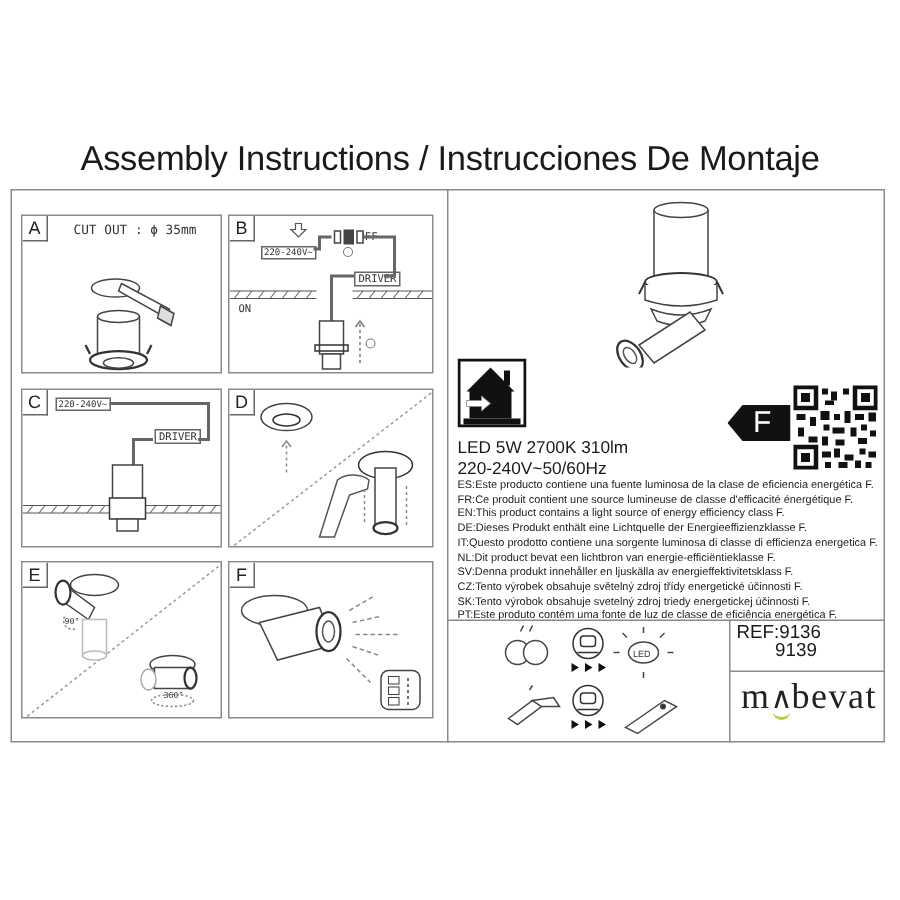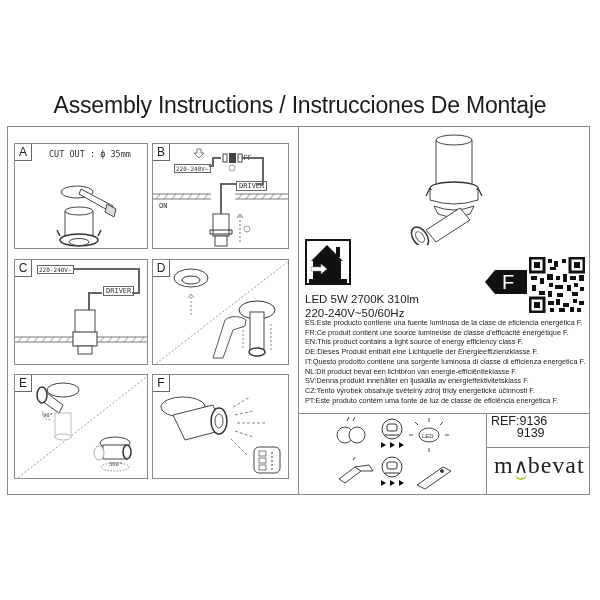--- a/index.html
+++ b/index.html
@@ -257,20 +257,21 @@
 
 <div class="eu">
   <div>ES:Este producto contiene una fuente luminosa de la clase de eficiencia energética F.</div>
   <div>FR:Ce produit contient une source lumineuse de classe d'efficacité énergétique F.</div>
   <div>EN:This product contains a light source of energy efficiency class F.</div>
   <div>DE:Dieses Produkt enthält eine Lichtquelle der Energieeffizienzklasse F.</div>
   <div>IT:Questo prodotto contiene una sorgente luminosa di classe di efficienza energetica F.</div>
   <div>NL:Dit product bevat een lichtbron van energie-efficiëntieklasse F.</div>
   <div>SV:Denna produkt innehåller en ljuskälla av energieffektivitetsklass F.</div>
   <div>CZ:Tento výrobek obsahuje světelný zdroj třídy energetické účinnosti F.</div>
+  <div>SK:Tento výrobok obsahuje svetelný zdroj triedy energetickej účinnosti F.</div>
   <div>PT:Este produto contém uma fonte de luz de classe de eficiência energética F.</div>
 </div>
 
 <div class="hline" style="left:298px; top:413px; width:292px;"></div>
 <div class="vline" style="left:486px; top:413px; height:82px;"></div>
 <div class="hline" style="left:486px; top:447px; width:104px;"></div>
 
 <svg width="180" height="80" style="left:305px; top:415px;">
   <g stroke="#444" fill="#fff">
     <circle cx="40" cy="20" r="8"></circle>

